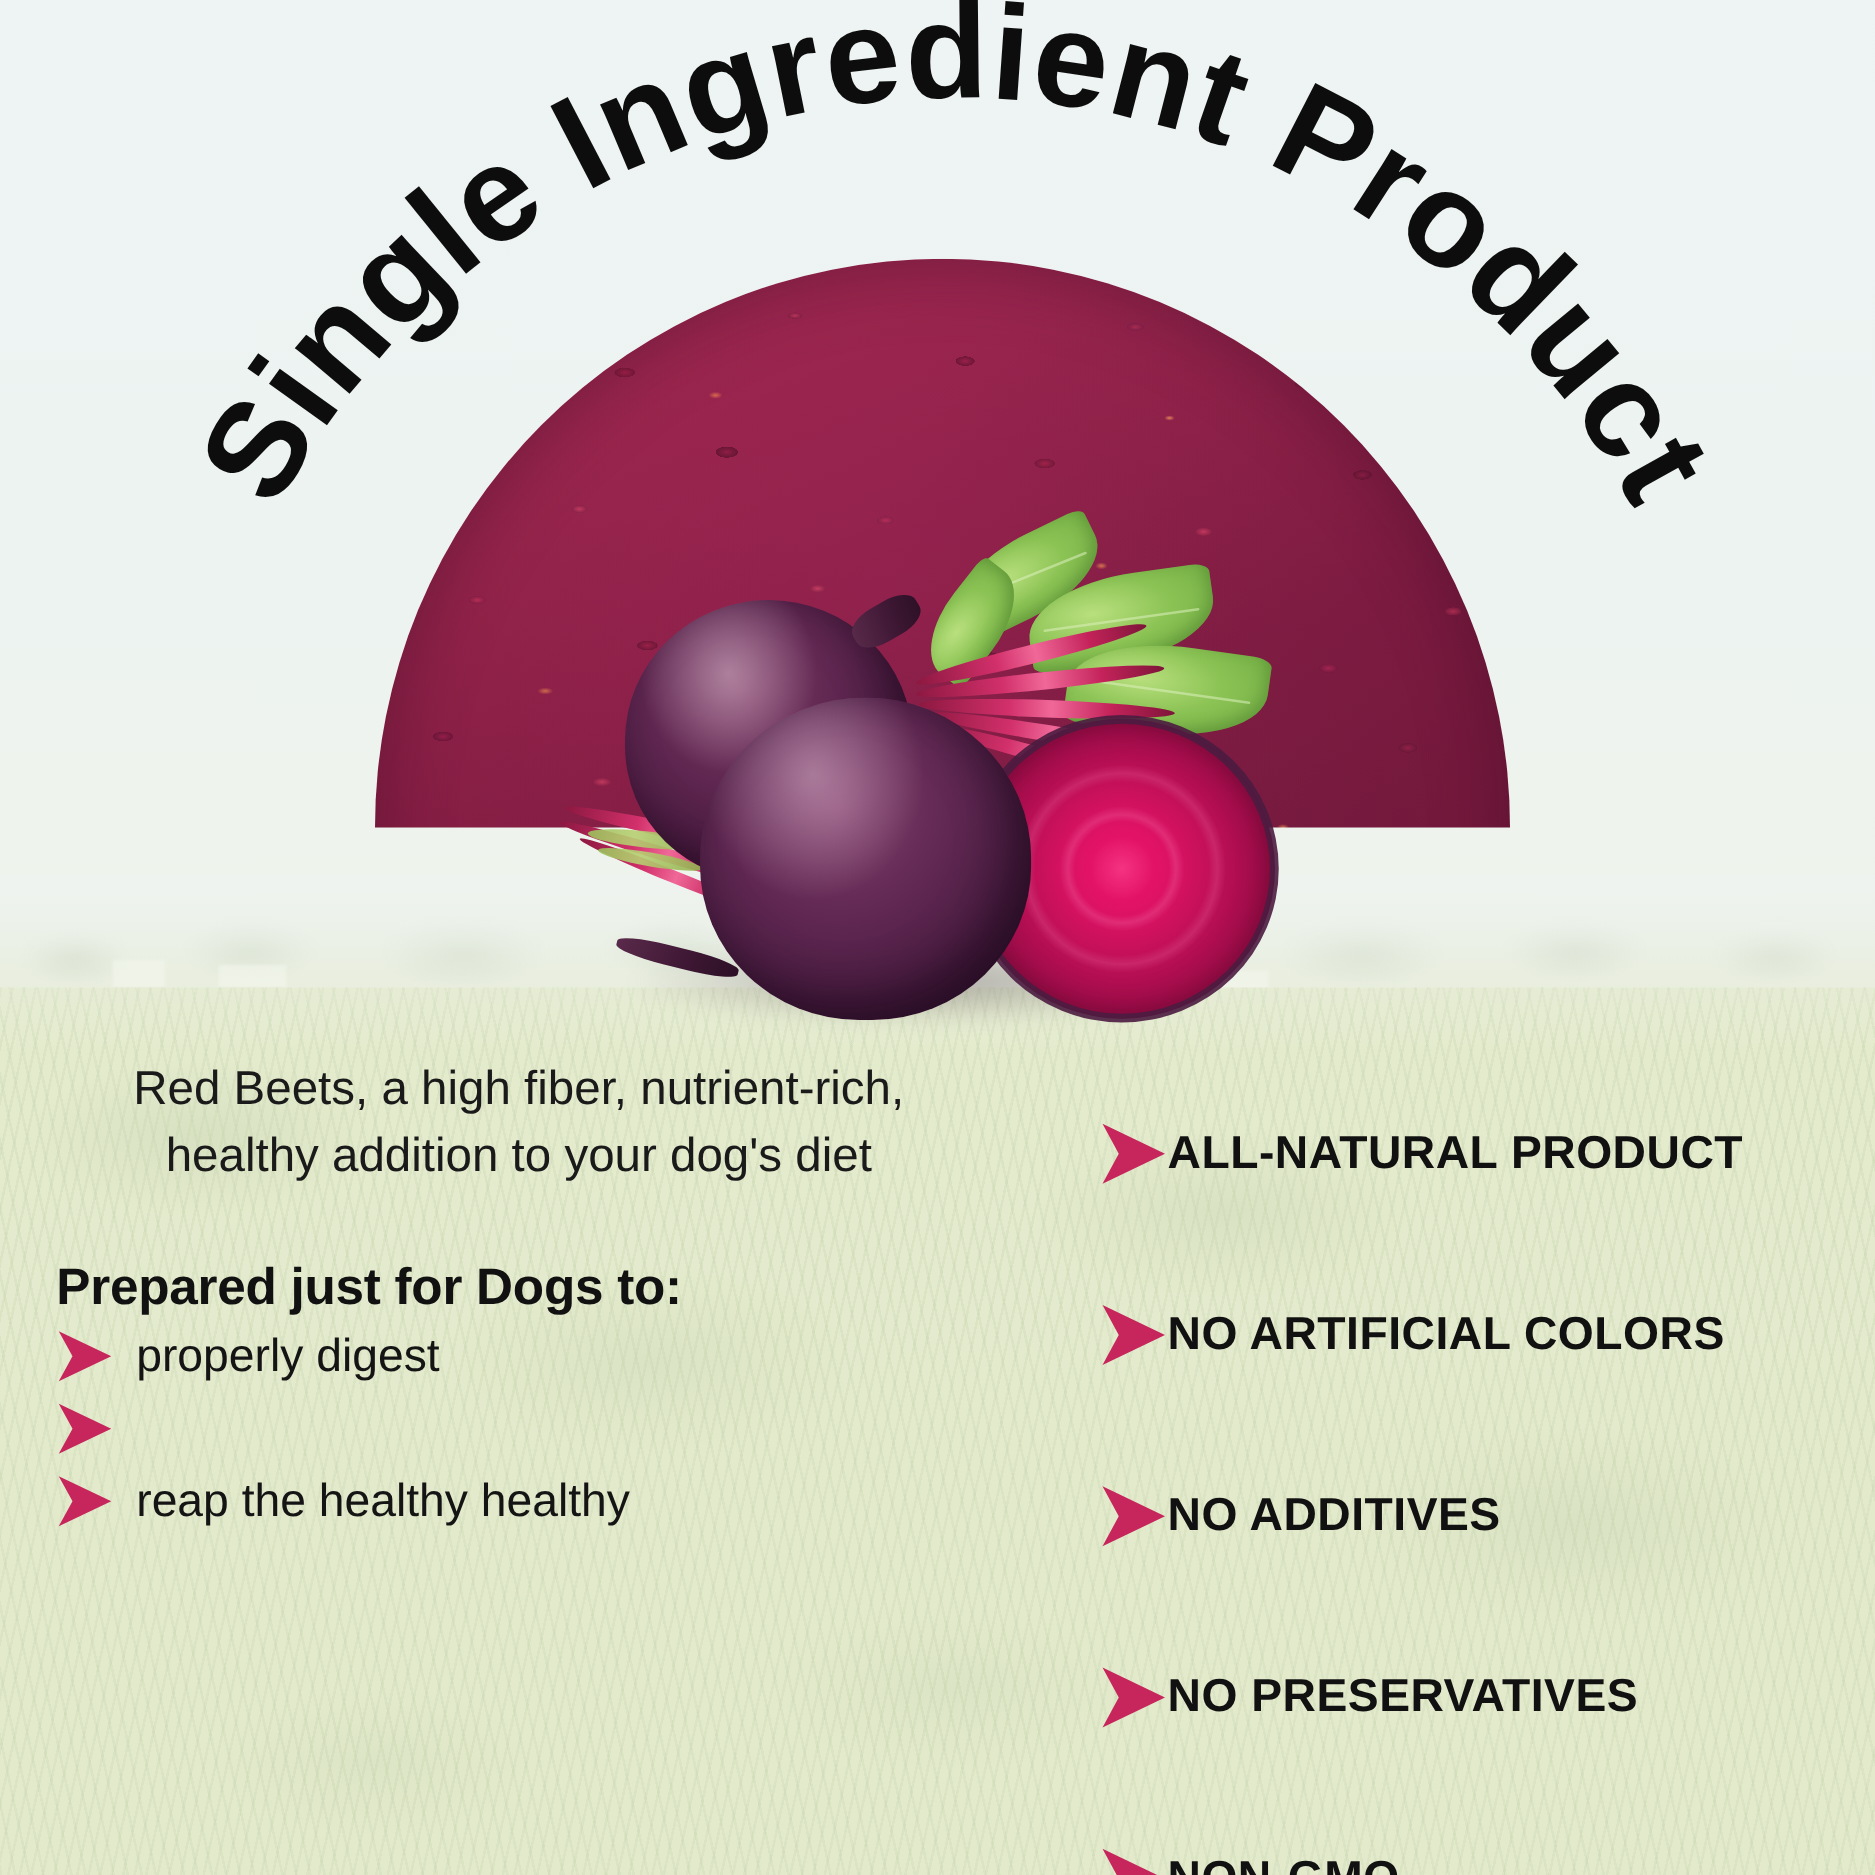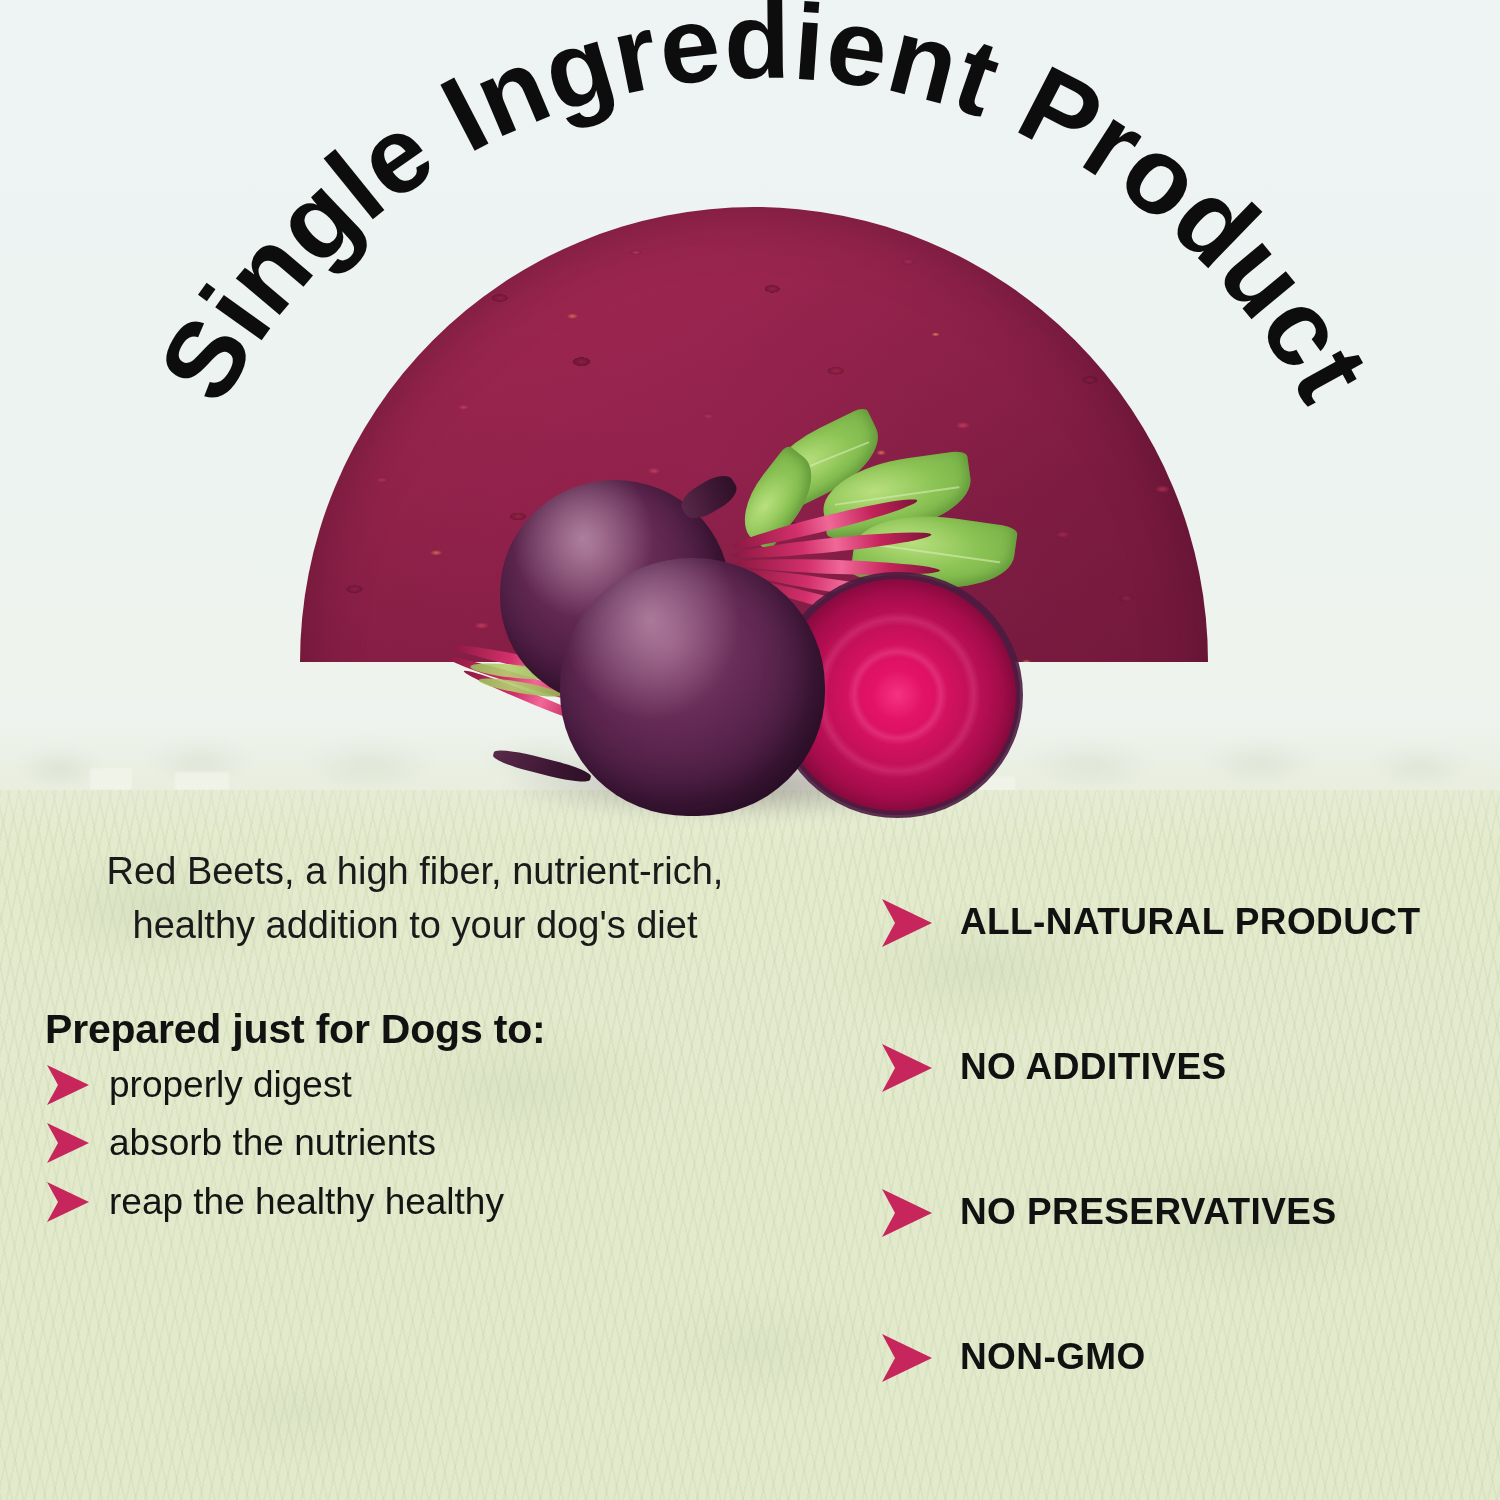--- a/index.html
+++ b/index.html
@@ -327,21 +327,20 @@
   }
 
   .feature-list {
     list-style: none;
     margin: 0;
     padding: 0;
   }
   .feature-item {
     display: flex;
     align-items: center;
-    gap: 26px;
     height: 145px;
   }
   .feature-item .label {
     font-size: 37px;
     font-weight: 700;
     color: #111111;
     letter-spacing: .4px;
     line-height: 1.1;
     white-space: nowrap;
   }
@@ -427,21 +426,20 @@
         <li class="bullet-item">
           <svg class="arrow" width="46" height="44" viewBox="0 0 46 44">
             <path d="M2 2 L44 22 L2 42 L13 22 Z" fill="#c6265c"></path>
           </svg>
           <span class="label">properly digest</span>
         </li>
         <li class="bullet-item">
           <svg class="arrow" width="46" height="44" viewBox="0 0 46 44">
             <path d="M2 2 L44 22 L2 42 L13 22 Z" fill="#c6265c"></path>
           </svg>
-          <span class="label">absorb the nutrients</span>
         </li>
         <li class="bullet-item">
           <svg class="arrow" width="46" height="44" viewBox="0 0 46 44">
             <path d="M2 2 L44 22 L2 42 L13 22 Z" fill="#c6265c"></path>
           </svg>
           <span class="label">reap the healthy healthy</span>
         </li>
       </ul>
     </div>
 
@@ -450,31 +448,37 @@
         <li class="feature-item">
           <svg class="arrow" width="54" height="52" viewBox="0 0 54 52">
             <path d="M2 2 L52 26 L2 50 L15 26 Z" fill="#c6265c"></path>
           </svg>
           <span class="label">ALL-NATURAL PRODUCT</span>
         </li>
         <li class="feature-item">
           <svg class="arrow" width="54" height="52" viewBox="0 0 54 52">
             <path d="M2 2 L52 26 L2 50 L15 26 Z" fill="#c6265c"></path>
           </svg>
-          <span class="label">NO ADDITIVES</span>
+          <span class="label">NO ARTIFICIAL COLORS</span>
         </li>
         <li class="feature-item">
           <svg class="arrow" width="54" height="52" viewBox="0 0 54 52">
             <path d="M2 2 L52 26 L2 50 L15 26 Z" fill="#c6265c"></path>
           </svg>
-          <span class="label">NO PRESERVATIVES</span>
+          <span class="label">NO ADDITIVES</span>
         </li>
         <li class="feature-item">
           <svg class="arrow" width="54" height="52" viewBox="0 0 54 52">
             <path d="M2 2 L52 26 L2 50 L15 26 Z" fill="#c6265c"></path>
           </svg>
+          <span class="label">NO PRESERVATIVES</span>
+        </li>
+        <li class="feature-item">
+          <svg class="arrow" width="54" height="52" viewBox="0 0 54 52">
+            <path d="M2 2 L52 26 L2 50 L15 26 Z" fill="#c6265c"></path>
+          </svg>
           <span class="label">NON-GMO</span>
         </li>
       </ul>
     </div>
 
   </div>
 </div>
 
 </body></html>

